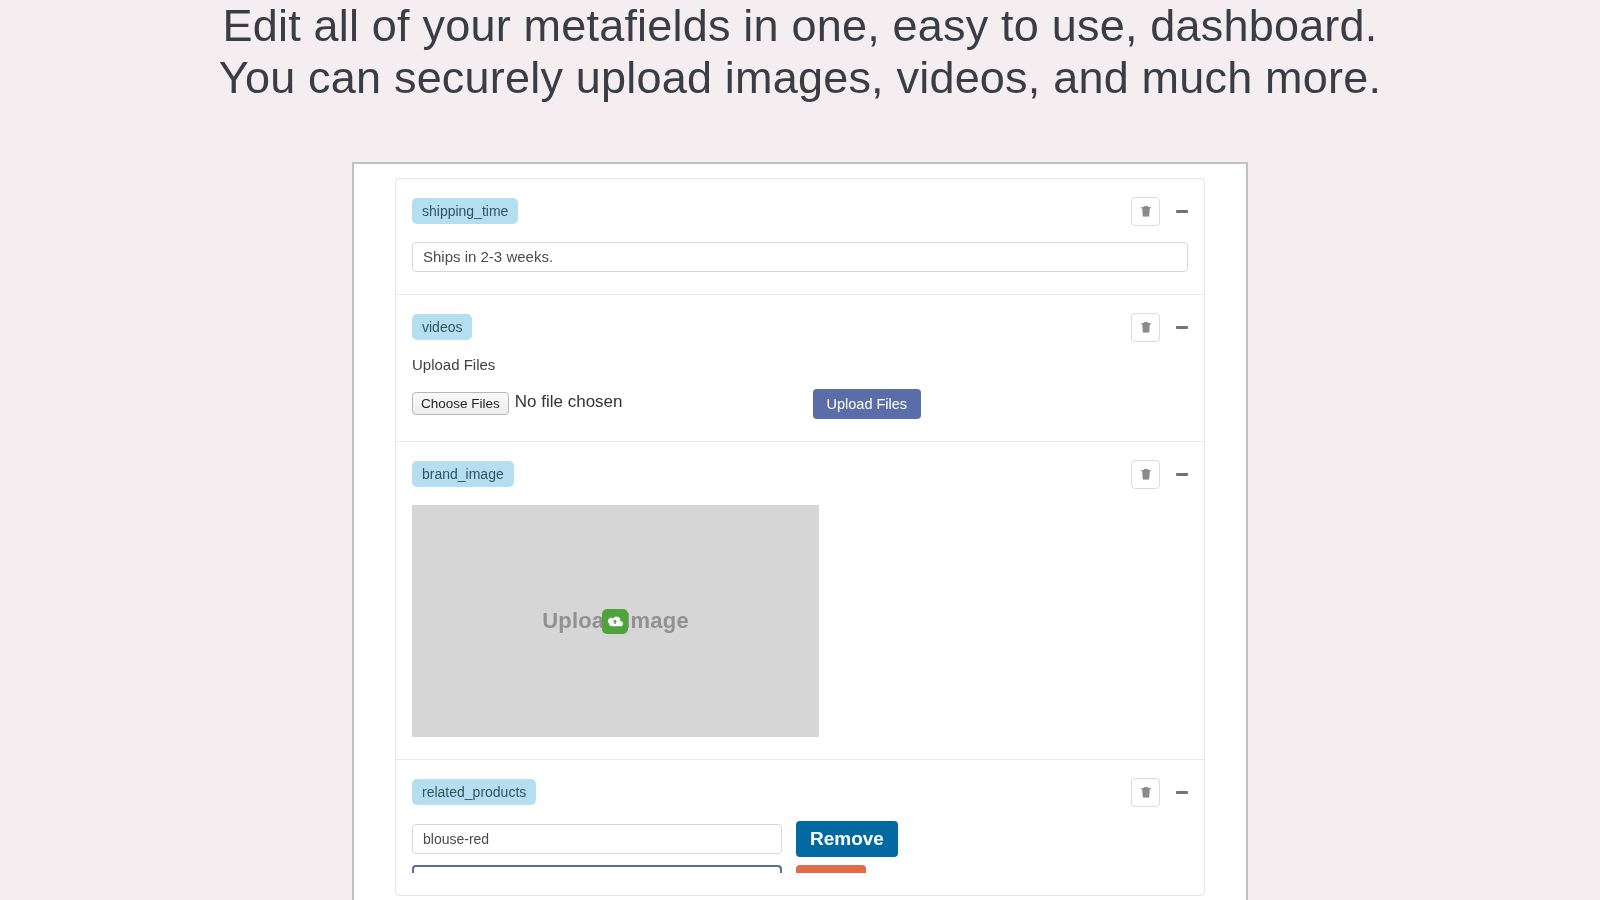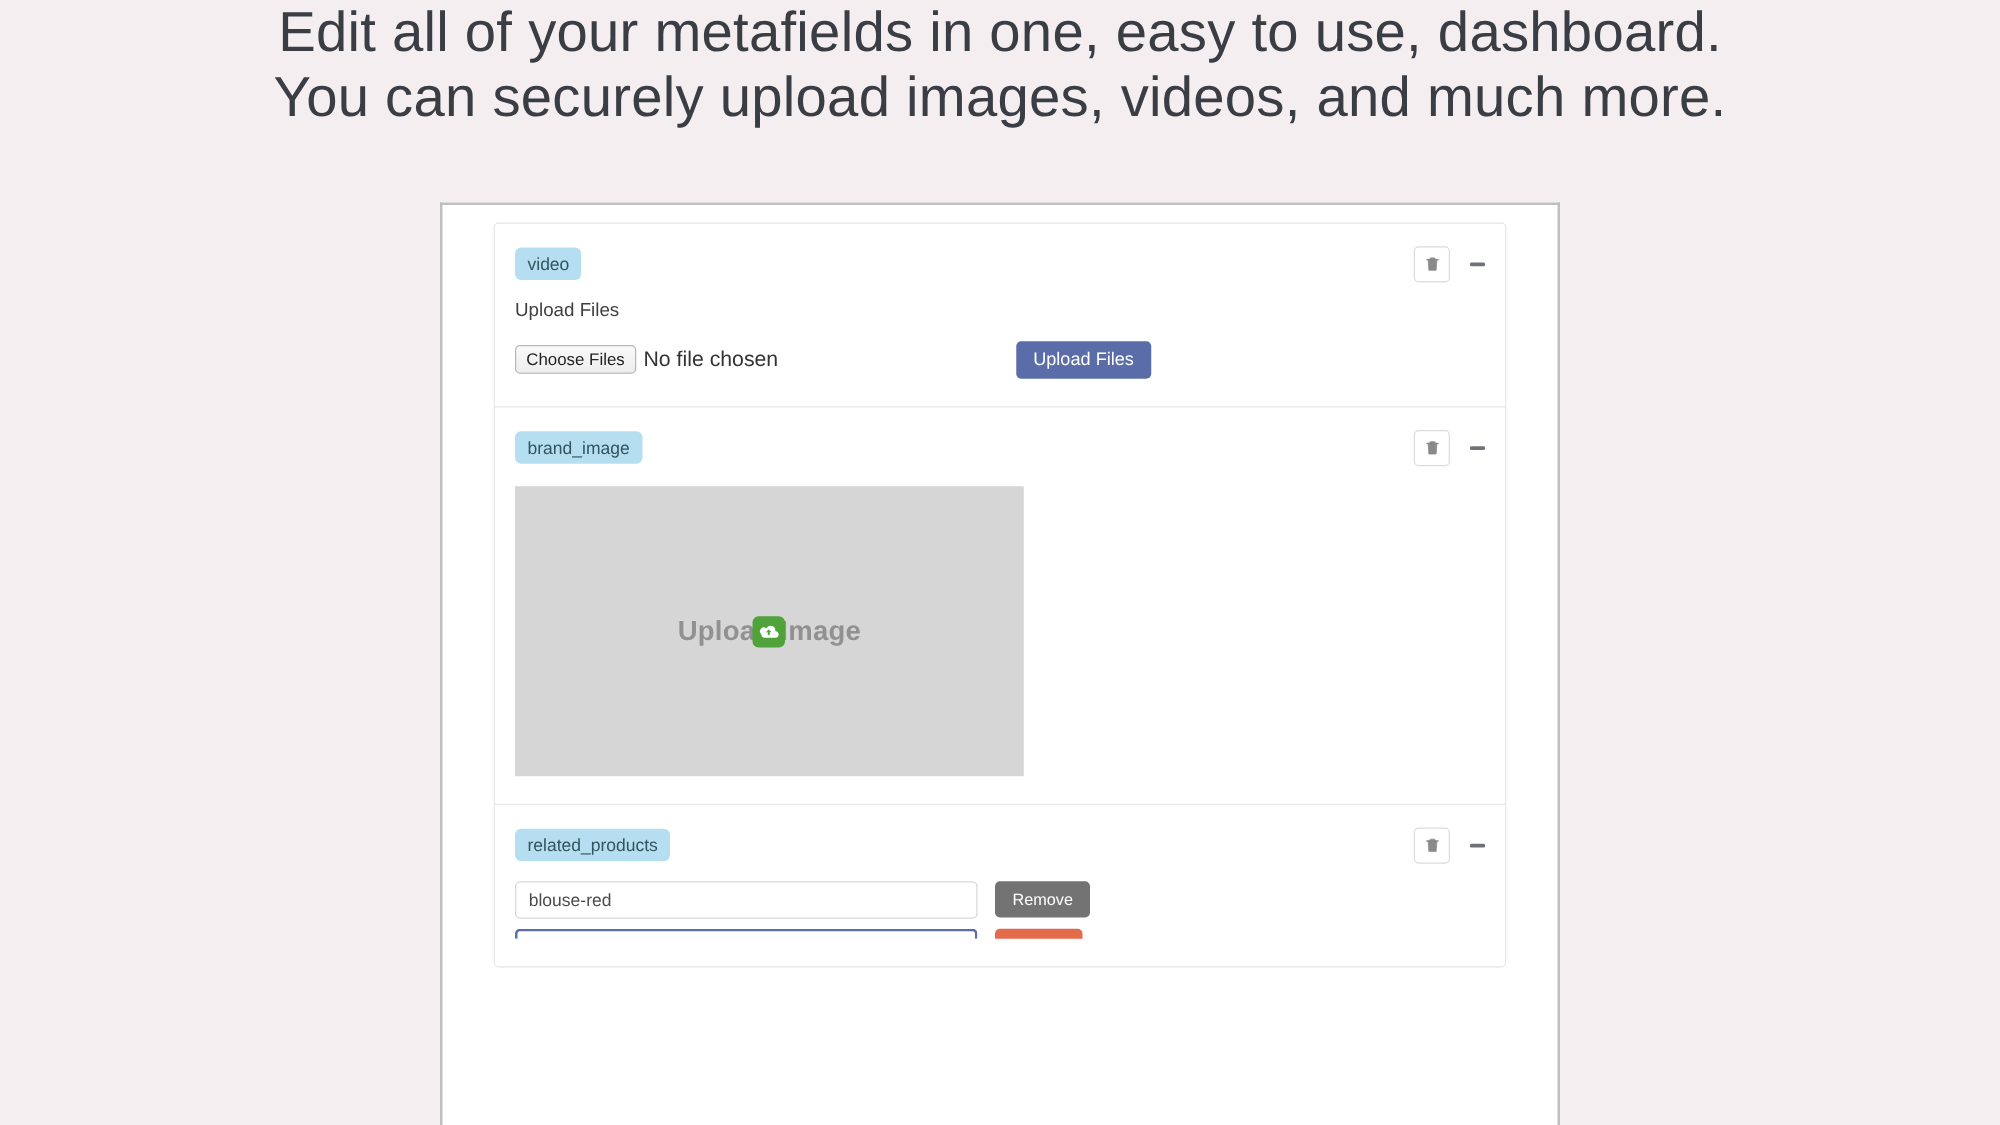--- a/index.html
+++ b/index.html
@@ -97,21 +97,20 @@
     display: block;
   }
   .file-row {
     display: flex;
     align-items: center;
     gap: 190px;
     margin-top: 16px;
   }
   .file-picker {
     display: flex;
-    align-items: center;
     gap: 6px;
   }
   .choose-btn {
     font-size: 13.5px;
     padding: 3px 8px;
     border: 1px solid #b7b7b7;
     border-radius: 4px;
     background: linear-gradient(#f9f9f9, #eeeeee);
     cursor: pointer;
     color: #222;
@@ -168,27 +167,28 @@
     width: 370px;
     height: 30px;
     border: 1px solid #d8d8d8;
     border-radius: 4px;
     padding: 4px 10px;
     font-size: 14px;
     color: #4a4a4a;
     outline: none;
   }
   .remove-btn {
-    background: #737373;
+    background: #0369a1;
     color: #fff;
     border: none;
     border-radius: 4px;
     padding: 7px 14px;
-    font-size: 13px;
-    cursor: pointer;
+    font-size: 19px;
+    cursor: pointer;
+    font-weight: bold;
   }
   .next-row {
     display: flex;
     align-items: center;
     gap: 14px;
     margin-top: 8px;
   }
   .rel-input-blue {
     width: 370px;
     height: 8px;
@@ -211,24 +211,38 @@
 <div class="hero">
   <h1>
     <span>Edit all of your metafields in one, easy to use, dashboard.</span><br>
     <span>You can securely upload images, videos, and much more.</span>
   </h1>
 </div>
 
 <div class="panel-wrap">
   <div class="panel-inner">
 
-
     <div class="card">
       <div class="card-head">
-        <span class="tag">video</span>
+        <span class="tag">shipping_time</span>
+        <div class="card-actions">
+          <div class="icon-btn">
+            <svg viewBox="0 0 24 24">
+                <path d="M6 7h12l-1 14H7L6 7zm3-3h6l1 2H8l1-2zM4 6h16v1H4z"></path>
+              </svg>
+          </div>
+          <div class="minus"></div>
+        </div>
+      </div>
+      <input class="text-input" type="text" value="Ships in 2-3 weeks." style="">
+    </div>
+
+    <div class="card">
+      <div class="card-head">
+        <span class="tag">videos</span>
         <div class="card-actions">
           <div class="icon-btn">
             <svg viewBox="0 0 24 24">
                 <path d="M6 7h12l-1 14H7L6 7zm3-3h6l1 2H8l1-2zM4 6h16v1H4z"></path>
               </svg>
           </div>
           <div class="minus"></div>
         </div>
       </div>
       <span class="upload-label">Upload Files</span>

